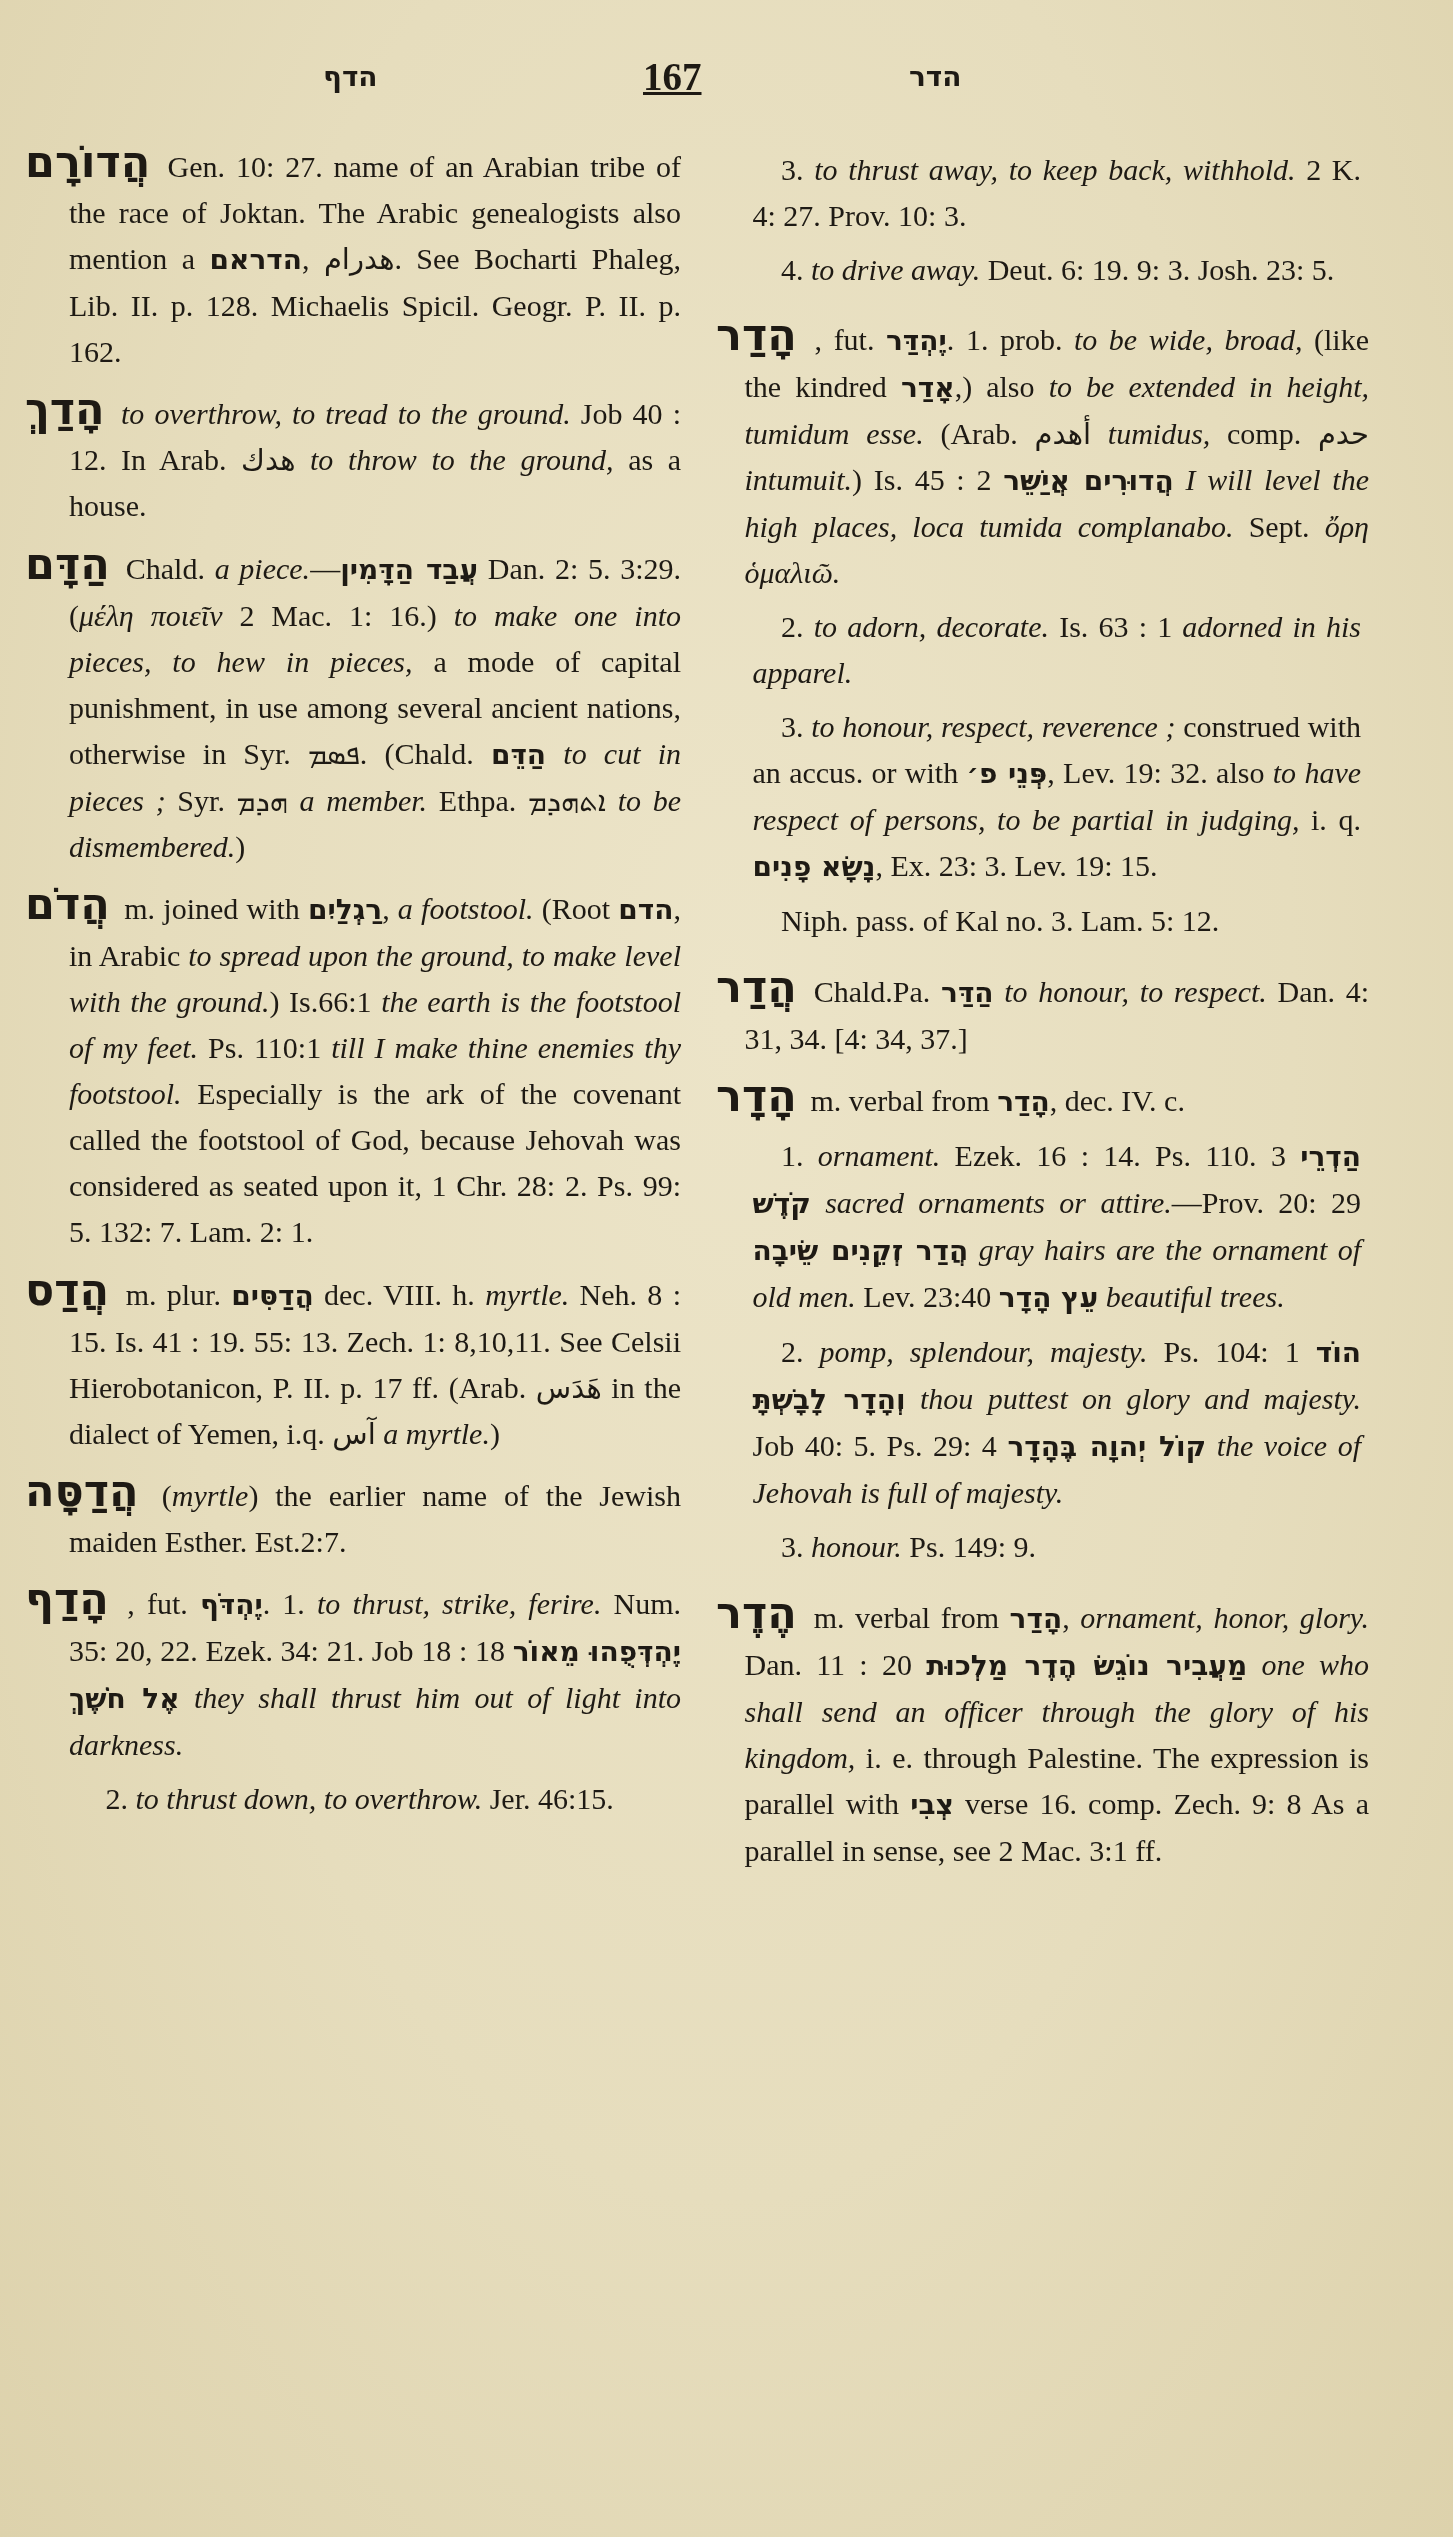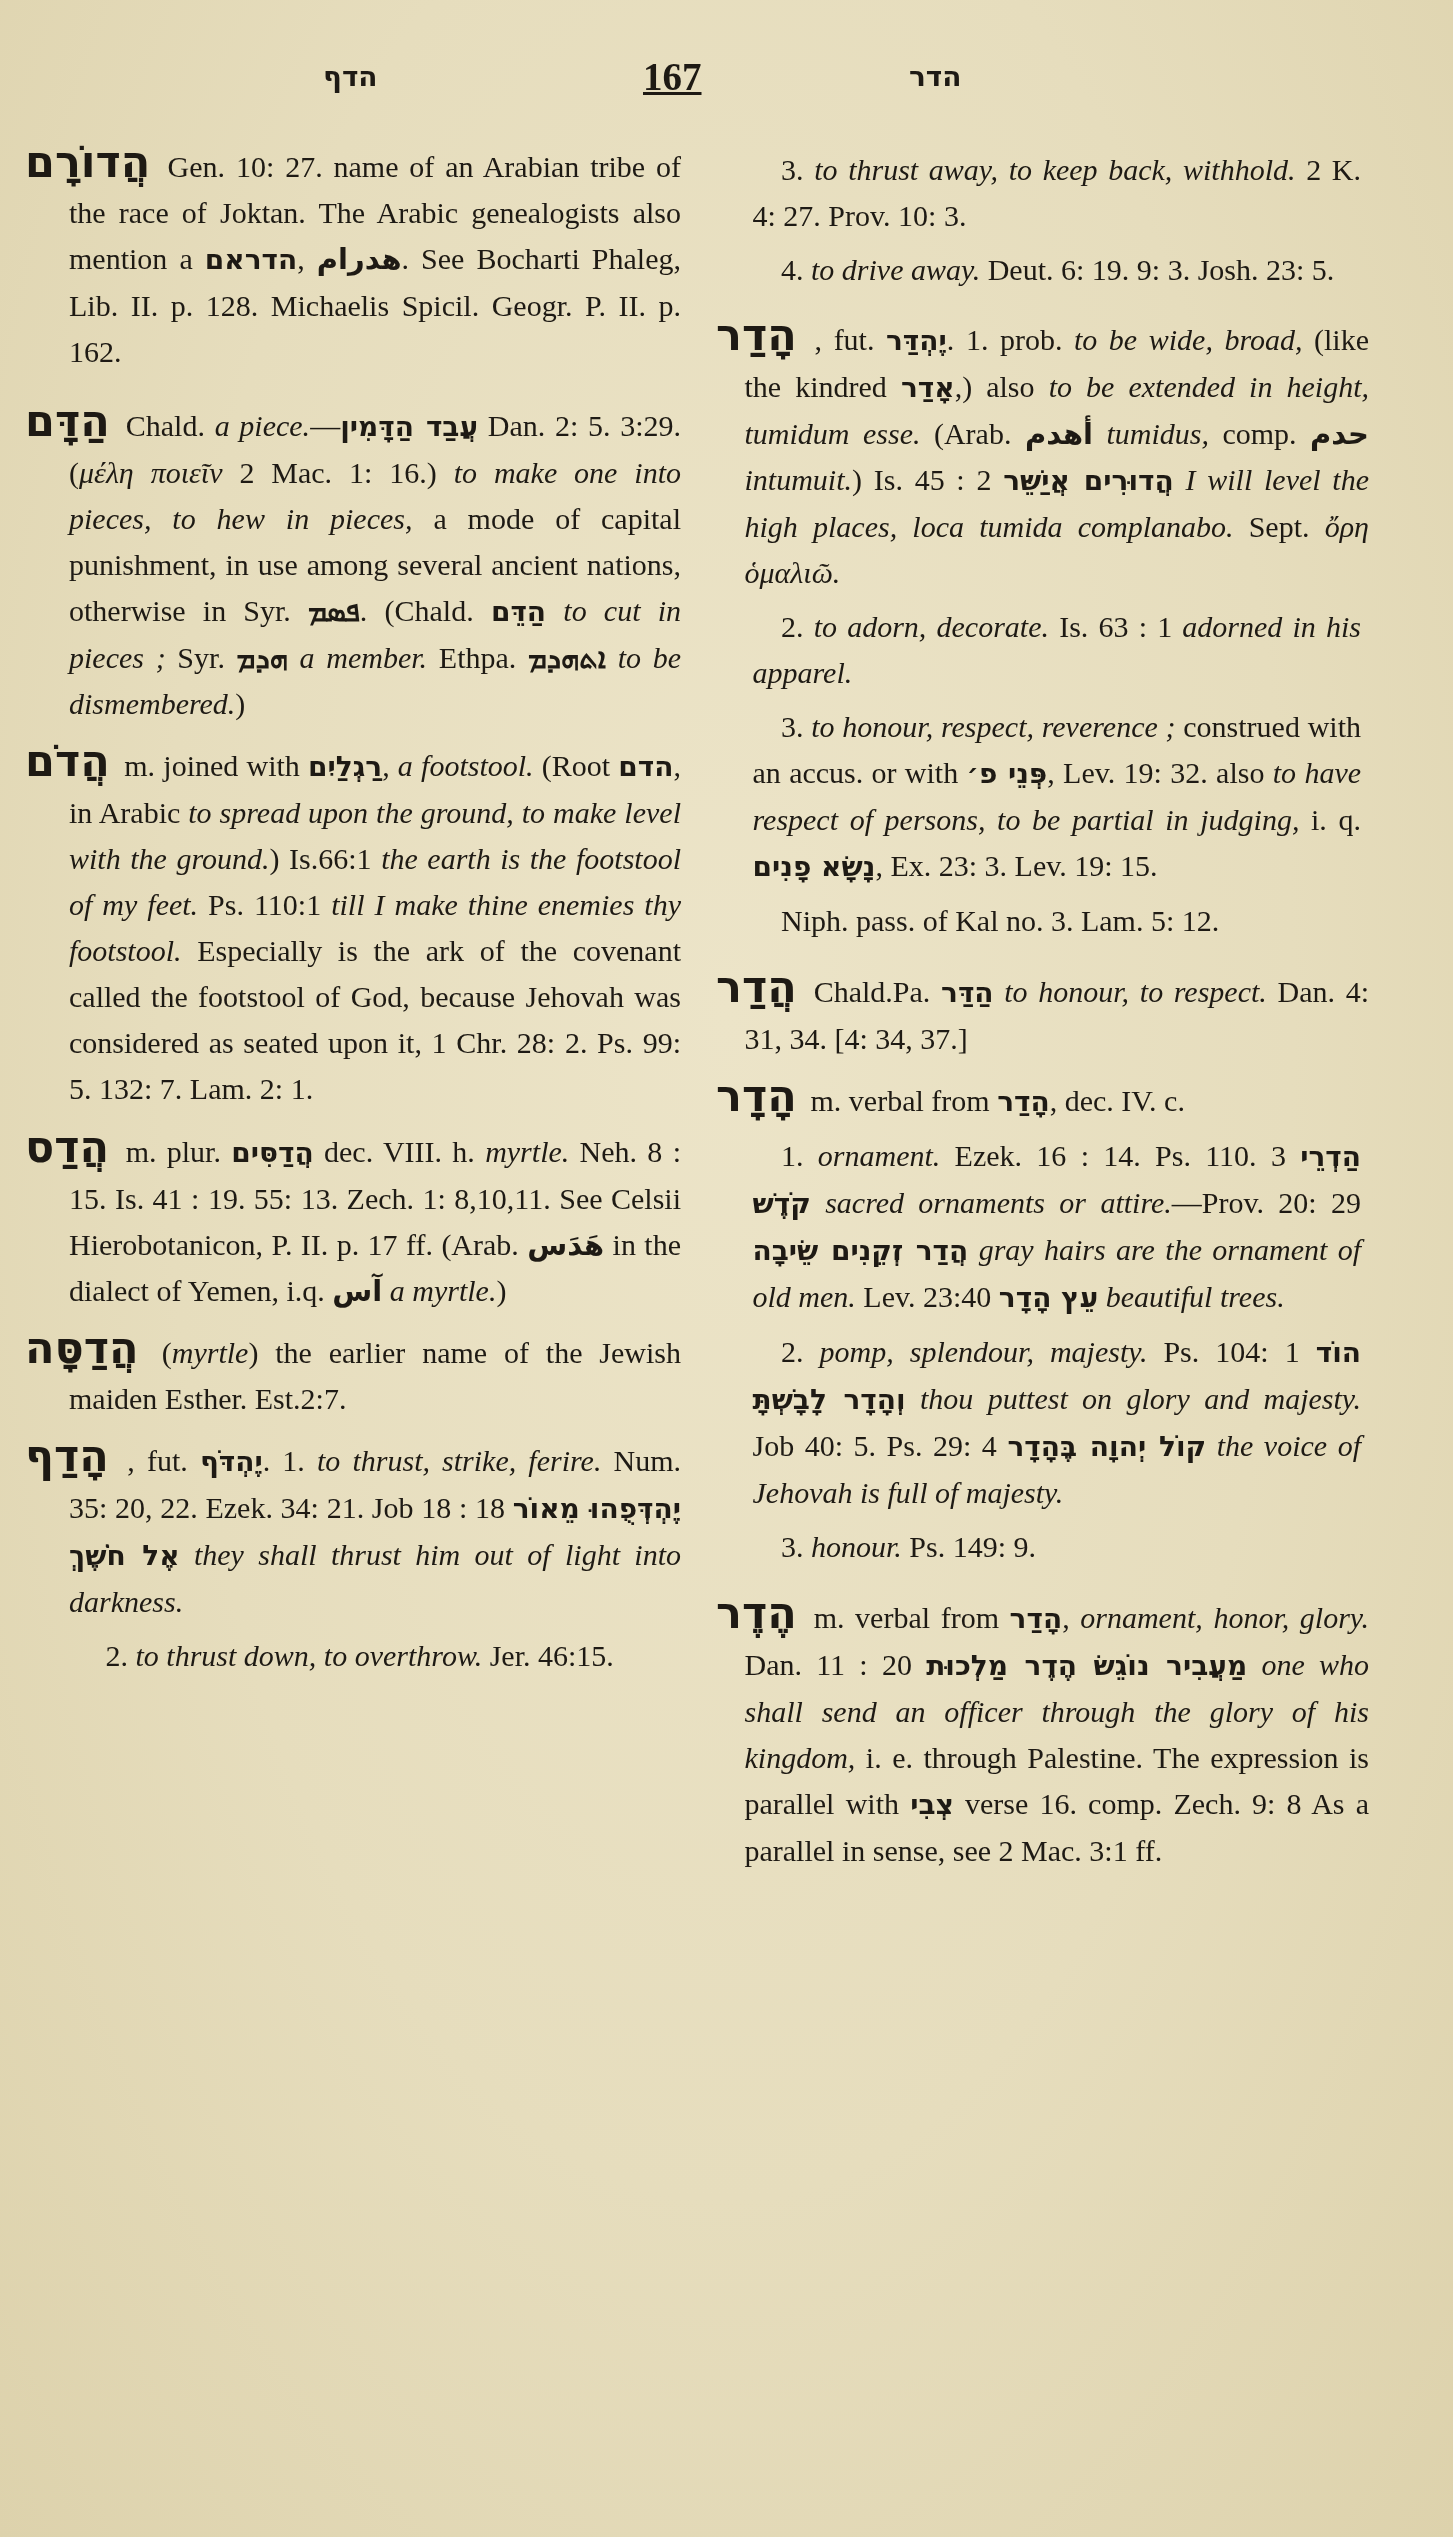--- a/index.html
+++ b/index.html
@@ -29,21 +29,21 @@
   .entry { text-indent:-44px; padding-left:44px; text-align:justify; margin:0; }
   .sense { text-indent:28.5px; text-align:justify; margin:8px; padding-left:44px; }
   .col-right .entry { padding-left:28.5px; text-indent:-28.5px; }
   .col-right .sense { padding-left:28.5px; text-indent:0; }
   .col-right .sense.ind { text-indent:28.5px; }
   .head {
     font-size:43px; font-weight:bold; direction:rtl; unicode-bidi:isolate;
     font-family:"DejaVu Sans", sans-serif; margin-right:6.3px;
   }
   .heb { direction:rtl; unicode-bidi:isolate; font-family:"DejaVu Sans", sans-serif; font-weight:bold; font-size:28px; }
-  .ar { direction:rtl; unicode-bidi:isolate; font-family:"DejaVu Sans", sans-serif; font-weight:bold; font-size:29px; }
+  .ar { direction:rtl; unicode-bidi:isolate; font-family:"DejaVu Sans", sans-serif; font-weight:normal; font-size:29px; }
   .gr { font-style:italic; }
   i { font-style:italic; }
   .spacer { height:11.4px; }
 </style>
 </head>
 <body>
 
 <div class="page">
 
   <div class="running-head">
@@ -53,20 +53,24 @@
   </div>
 
   <div class="col col-left">
 
     <p class="entry">
       <span class="head">הֲדוֹרָם</span>
       <span>Gen. 10: 27. name of an Arabian tribe of the race of Joktan. The Arabic genealogists also mention a </span><span class="heb">הדראם</span><span>, </span><span class="ar">هدرام</span><span>. See Bocharti Phaleg, Lib. II. p. 128. Michaelis Spicil. Geogr. P. II. p. 162.</span>
     </p>
     <div class="spacer"></div>
 
+    <p class="entry">
+      <span class="head">הָדַךְ</span>
+      <i>to overthrow, to tread to the ground.</i><span> Job 40 : 12. In Arab. </span><span class="ar">هدك</span><i> to </i><i>throw to the ground,</i><span> as a house.</span>
+    </p>
     <div class="spacer"></div>
 
     <p class="entry">
       <span class="head">הַדָּם</span>
       <span> Chald. </span><i>a piece.</i><span>—</span><span class="heb">עֲבַד הַדָּמִין</span><span> Dan. 2: 5. 3:29. (</span><span class="gr">μέλη ποιεῖν</span><span> 2 Mac. 1: 16.) </span><i>to make one into pieces, to hew in pieces,</i><span> a mode of capital punishment, in use among several ancient nations, otherwise in Syr. </span><span class="ar">ܦܣܡ</span><span>. (Chald. </span><span class="heb">הַדֵּם</span><span> </span><i>to cut in pieces ;</i><span> Syr. </span><span class="ar">ܗܕܡ</span><span> </span><i>a member.</i><span> Ethpa. </span><span class="ar">ܐܬܗܕܡ</span><span> </span><i>to be dismembered.</i><span>)</span>
     </p>
     <div class="spacer"></div>
 
     <p class="entry">
       <span class="head">הֲדֹם</span>

